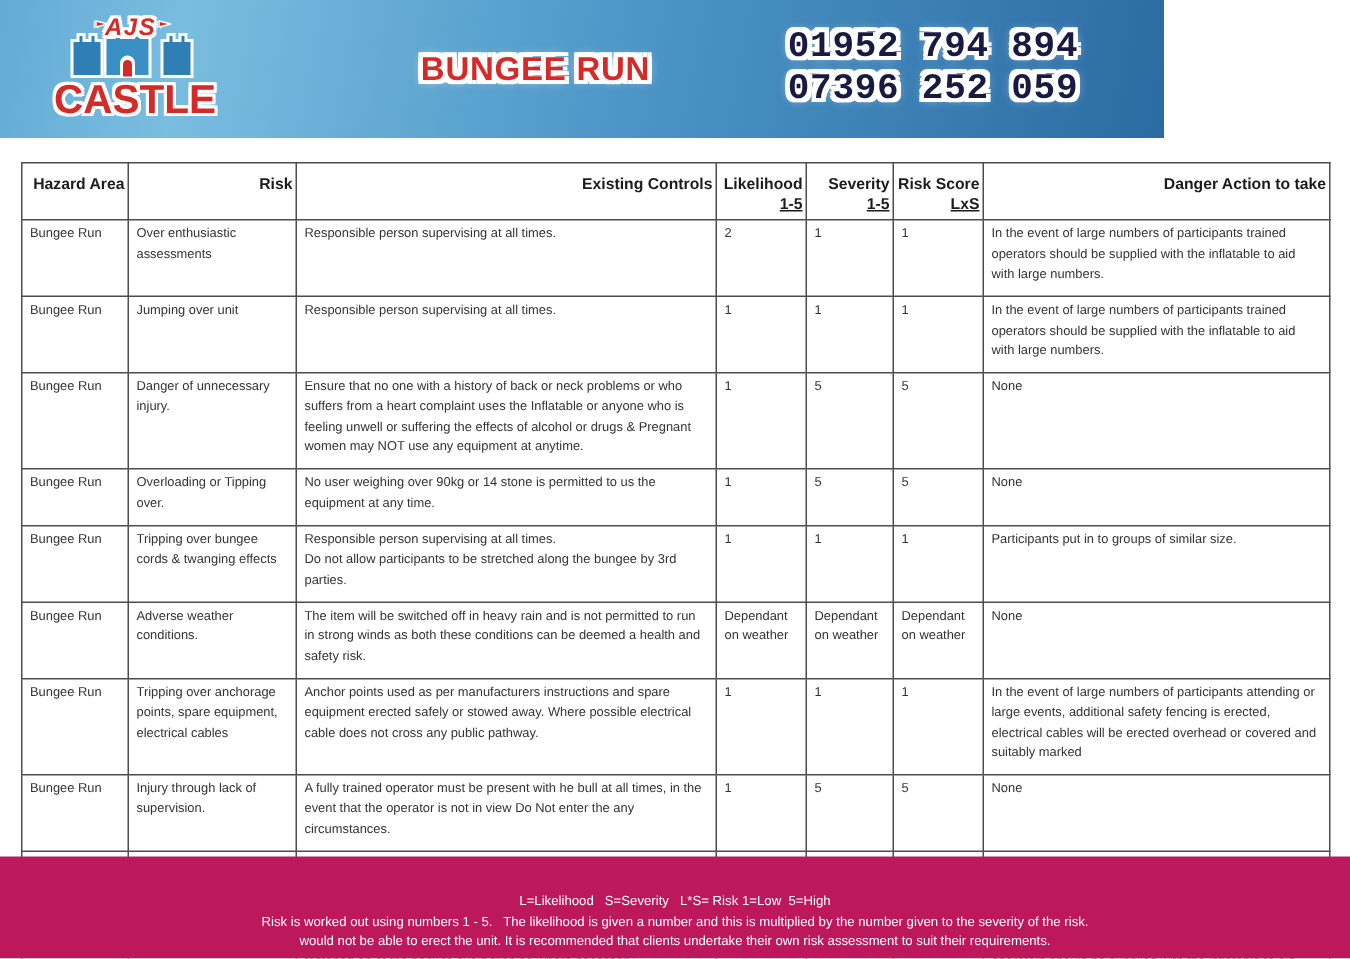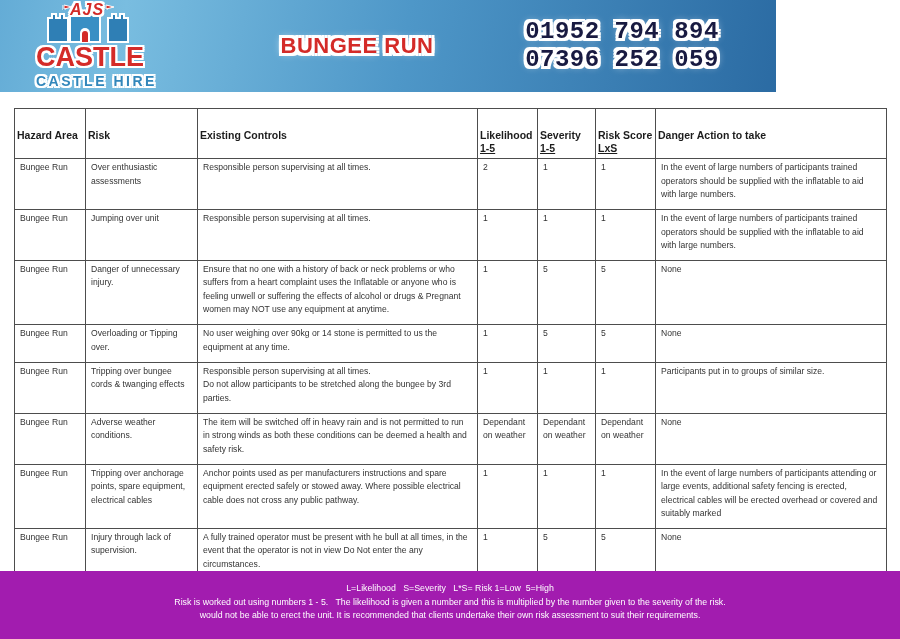--- a/index.html
+++ b/index.html
@@ -39,34 +39,34 @@
   .phone-line {
     font-size: 24px; font-weight: 800; color: #181a41; letter-spacing: 0.5px; line-height: 1.15;
     text-shadow: -3px -3px 0 #fff, 3px -3px 0 #fff, -3px 3px 0 #fff, 3px 3px 0 #fff, 0 -3px 0 #fff, 0 3px 0 #fff, -3px 0 0 #fff, 3px 0 0 #fff, 0 0 8px #fff;
   }
 
   
   .doc { position: absolute; top: 92px; left: 0; width: 900px; padding: 16px 14px 0 14px; }
   table.risk { width: 872px; border-collapse: collapse; table-layout: fixed; }
   table.risk th, table.risk td { border: 1px solid #4d4d4d; vertical-align: top; }
   table.risk th {
-    font-size: 10.5px; font-weight: 700; color: #1c1c1c; text-align: left;
-    padding: 20px 2px 3px 2px; line-height: 1.25;
+    font-size: 10.5px; font-weight: 700; color: #1c1c1c; text-align: right;
+    padding: 8px 2px 3px 2px; line-height: 1.25;
   }
   table.risk th .sub { font-weight: 700; min-height: 12px; text-decoration: underline; }
   table.risk td {
     font-size: 8.6px; color: #333333; padding: 2px 6px 8px 5px; line-height: 1.55;
     white-space: pre-line;
   }
   td.c-num { padding-bottom: 10px; }
 
   
   .footer {
     position: absolute; left: 0; bottom: 0; width: 900px; height: 68px;
-    background: #a21caf; color: #ffffff; text-align: center; padding-top: 11px;
+    background: #be185d; color: #ffffff; text-align: center; padding-top: 23px;
   }
   .footer .fline { font-size: 8.8px; line-height: 1.55; white-space: pre-wrap; }
 </style>
 </head>
 <body>
 
 <div class="page">
 
   <div class="header">
 
@@ -86,21 +86,20 @@
           <path d="M72 14 h4 v-4 h4 v4 h4 v-4 h4 v4 h4 v24 h-20 Z" fill="#2f7fb5" stroke="#ffffff" stroke-width="2"></path>
 
           <path d="M34 12 h6 v-5 h5 v5 h8 v-5 h5 v5 h6 v26 h-30 Z" fill="#3a8fc4" stroke="#ffffff" stroke-width="2"></path>
 
           <path d="M44 38 v-9 a5 5 0 0 1 10 0 v9 Z" fill="#ffffff"></path>
           <path d="M46 38 v-8 a3 3 0 0 1 6 0 v8 Z" fill="#d42b28"></path>
         </svg>
         <div class="logo-ajs">AJS</div>
       </div>
       <div class="logo-bouncy">CASTLE</div>
-      <div class="logo-castlehire">CASTLE HIRE</div>
     </div>
 
     <div class="title-block">
       <div class="title-line">BUNGEE RUN</div>
     </div>
 
     <div class="phones">
       <div class="phone-line">01952 794 894</div>
       <div class="phone-line">07396 252 059</div>
     </div>

